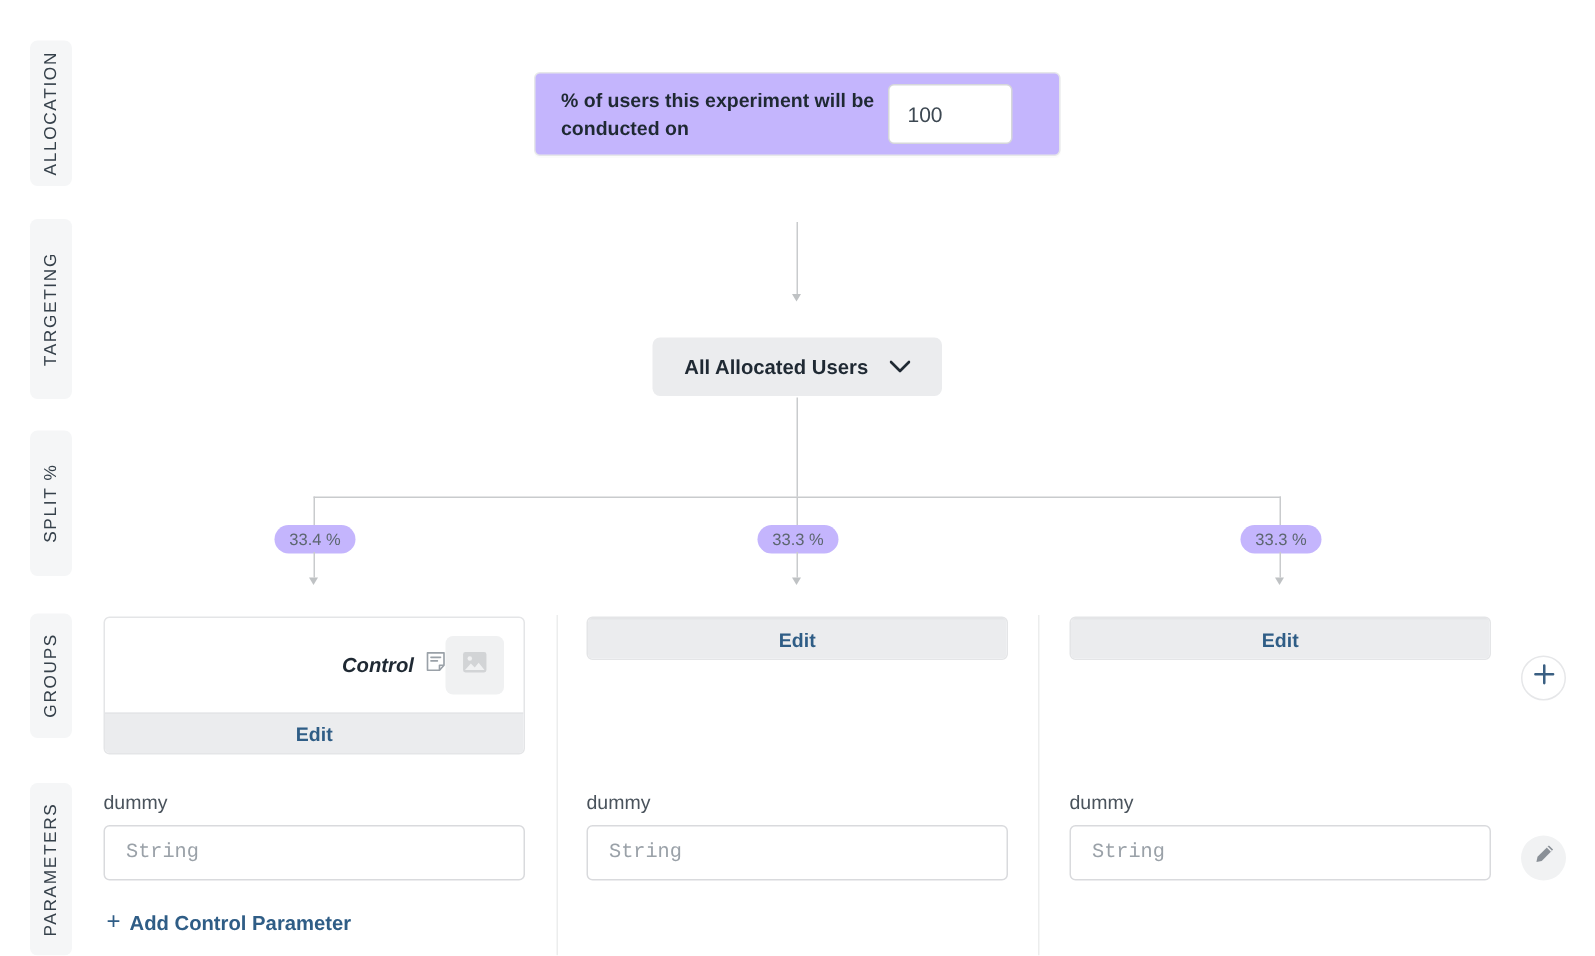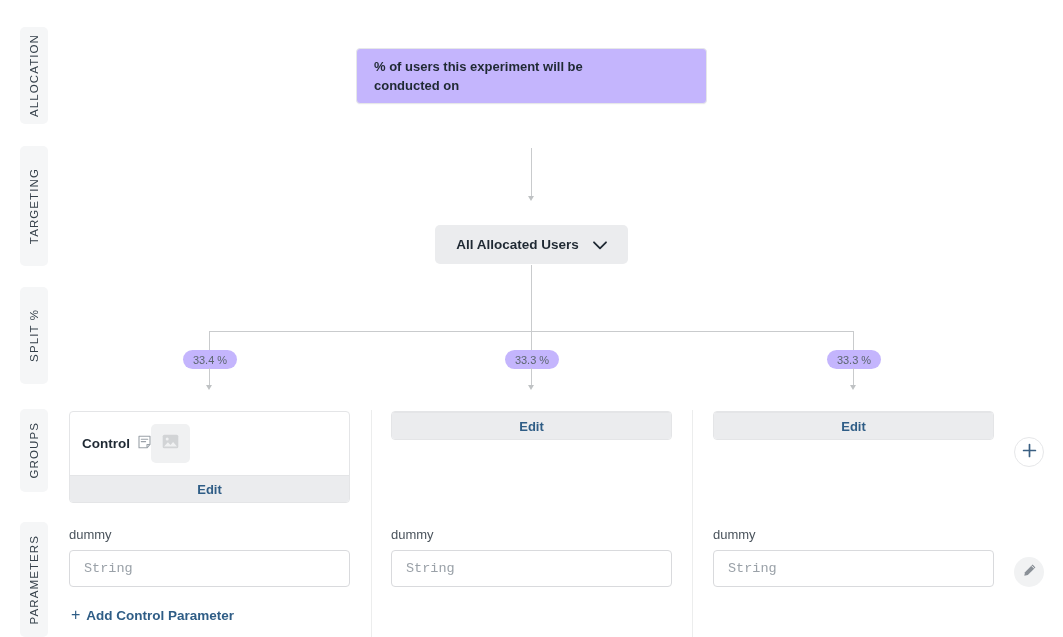--- a/index.html
+++ b/index.html
@@ -99,21 +99,21 @@
   .group-card {
     position: absolute; top: 411px; width: 281px;
     background: #fff; border: 1px solid #e4e5e7; border-radius: 4px;
     overflow: hidden;
   }
   #group-card-0 { left: 69px; }
   #group-card-1 { left: 391px; }
   #group-card-2 { left: 713px; }
   .group-head {
     height: 63px; display: flex; align-items: center;
-    padding: 0 13px 0 12px; justify-content: flex-start;
+    padding: 0 13px 0 12px; justify-content: flex-end; font-style: italic;
   }
   .group-title-wrap { display: flex; align-items: center; gap: 8px; }
   .group-title { font-size: 13.5px; font-weight: 700; color: #1f2933; }
   .note-icon { display:block; }
   .thumb {
     width: 39px; height: 39px; background: #f0f1f2; border-radius: 5px;
     display: flex; align-items: center; justify-content: center;
   }
   .group-edit {
     height: 27px; background: #ebecee; border-top: 1px solid #e4e5e7;
@@ -169,20 +169,21 @@
   </div>
   <div class="rail-tab" id="rail-groups">
     <span>GROUPS</span>
   </div>
   <div class="rail-tab" id="rail-parameters">
     <span>PARAMETERS</span>
   </div>
 
   <div id="allocation-card">
     <div id="allocation-label">% of users this experiment will be conducted on</div>
+    <input id="allocation-input" type="text" value="100" style="">
   </div>
 
   <div class="vline" id="conn-top-line"></div>
   <div class="arrow" id="conn-top-arrow"></div>
 
   <div id="targeting-dropdown">
     <span class="lbl">All Allocated Users</span>
     <span class="chev">
       <svg width="14" height="9" viewBox="0 0 14 9">
         <path d="M1 1.3 L7 7.3 L13 1.3" fill="none" stroke="#1f2933" stroke-width="1.8" stroke-linecap="round" stroke-linejoin="round"></path>

